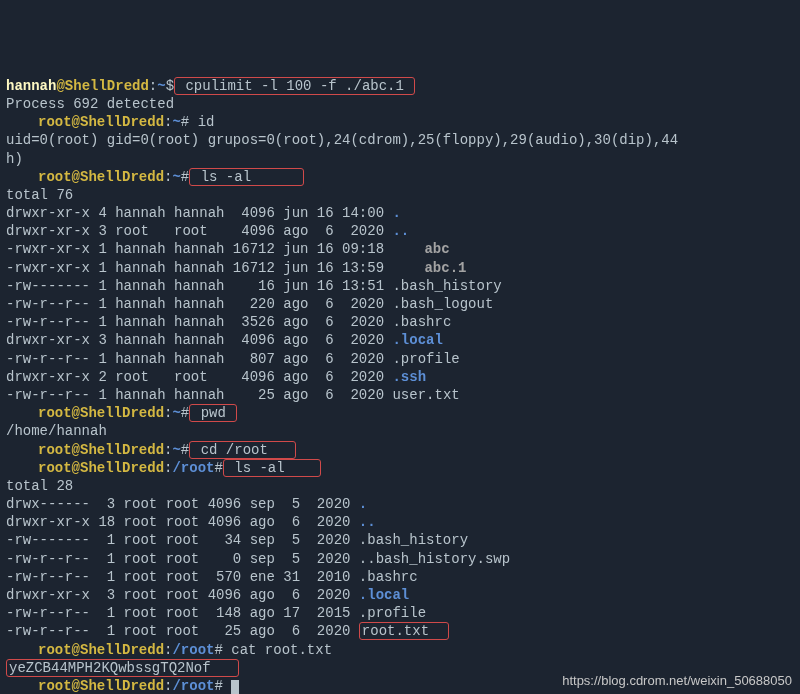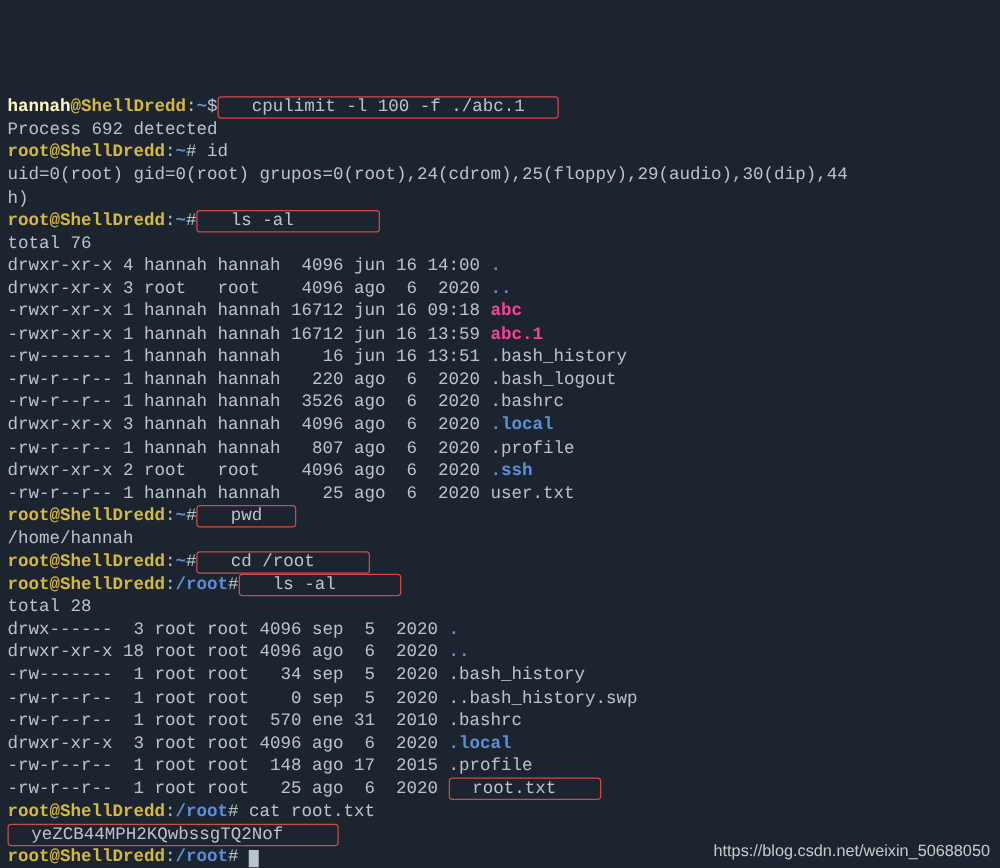--- a/index.html
+++ b/index.html
@@ -11,33 +11,33 @@
       color: #b8c4cc;
       width: 800px;
       height: 694px;
       padding: 4px 6px;
       overflow: hidden;
       position: relative;
       white-space: pre;
     }
     .line { display: block; }
     .user-green { color: #fef9c3; font-weight: bold; }
-    .user-yellow { color: #d4b842; font-weight: bold; }
+    .user-yellow { color: #d4b842; font-weight: bold; margin-left: 32px; }
     .host { color: #d4b842; font-weight: bold; text-align: center; }
     .at { color: #d4b842; font-weight: bold; }
     .path-blue { color: #5d8fd6; font-weight: bold; }
     .prompt-sym { color: #b8c4cc; }
     .colon { color: #b8c4cc; }
     .cmd { color: #b8c4cc; }
     .output { color: #b8c4cc; font-family: Liberation Mono, monospace; }
-    .exec-green { color: #ec4899; font-weight: bold; }
+    .exec-green { color: #a3a3a3; font-weight: bold; margin-left: 32px; }
     .dir-blue { color: #5d8fd6; font-weight: bold; }
     .highlight-box {
       border: 1px solid #d04a4a;
-      padding: 0 18px;
+      padding: 0 2px;
       border-radius: 3px;
     }
     .watermark {
       position: absolute;
       bottom: 4px;
       right: 8px;
       color: #c8c8c8;
       font-size: 13px;
       font-family: Arial, sans-serif;
     }
@@ -48,16 +48,16 @@
       background: #b8c4cc;
       vertical-align: text-bottom;
     }
   </style>
 </head>
 <body>
 
 
 
 <div id="terminal"><span class="line"><span class="user-green">hannah</span><span class="at">@</span><span class="host">ShellDredd</span><span class="colon">:</span><span class="path-blue">~</span><span class="prompt-sym">$</span><span class="highlight-box cmd"> cpulimit -l 100 -f ./abc.1 </span></span><span class="line output">Process 692 detected</span><span class="line"><span class="user-yellow">root</span><span class="at">@</span><span class="host">ShellDredd</span><span class="colon">:</span><span class="path-blue">~</span><span class="prompt-sym">#</span><span class="cmd"> id</span></span><span class="line output">uid=0(root) gid=0(root) grupos=0(root),24(cdrom),25(floppy),29(audio),30(dip),44</span><span class="line output">h)</span><span class="line"><span class="user-yellow">root</span><span class="at">@</span><span class="host">ShellDredd</span><span class="colon">:</span><span class="path-blue">~</span><span class="prompt-sym">#</span><span class="highlight-box cmd"> ls -al      </span></span><span class="line output">total 76</span><span class="line output">drwxr-xr-x 4 hannah hannah  4096 jun 16 14:00 <span class="dir-blue">.</span></span><span class="line output">drwxr-xr-x 3 root   root    4096 ago  6  2020 <span class="dir-blue">..</span></span><span class="line output">-rwxr-xr-x 1 hannah hannah 16712 jun 16 09:18 <span class="exec-green">abc</span></span><span class="line output">-rwxr-xr-x 1 hannah hannah 16712 jun 16 13:59 <span class="exec-green">abc.1</span></span><span class="line output">-rw------- 1 hannah hannah    16 jun 16 13:51 <span class="">.bash_history</span></span><span class="line output">-rw-r--r-- 1 hannah hannah   220 ago  6  2020 <span class="">.bash_logout</span></span><span class="line output">-rw-r--r-- 1 hannah hannah  3526 ago  6  2020 <span class="">.bashrc</span></span><span class="line output">drwxr-xr-x 3 hannah hannah  4096 ago  6  2020 <span class="dir-blue">.local</span></span><span class="line output">-rw-r--r-- 1 hannah hannah   807 ago  6  2020 <span class="">.profile</span></span><span class="line output">drwxr-xr-x 2 root   root    4096 ago  6  2020 <span class="dir-blue">.ssh</span></span><span class="line output">-rw-r--r-- 1 hannah hannah    25 ago  6  2020 <span class="">user.txt</span></span><span class="line"><span class="user-yellow">root</span><span class="at">@</span><span class="host">ShellDredd</span><span class="colon">:</span><span class="path-blue">~</span><span class="prompt-sym">#</span><span class="highlight-box cmd"> pwd </span></span><span class="line output">/home/hannah</span><span class="line"><span class="user-yellow">root</span><span class="at">@</span><span class="host">ShellDredd</span><span class="colon">:</span><span class="path-blue">~</span><span class="prompt-sym">#</span><span class="highlight-box cmd"> cd /root   </span></span><span class="line"><span class="user-yellow">root</span><span class="at">@</span><span class="host">ShellDredd</span><span class="colon">:</span><span class="path-blue">/root</span><span class="prompt-sym">#</span><span class="highlight-box cmd"> ls -al    </span></span><span class="line output">total 28</span><span class="line output">drwx------  3 root root 4096 sep  5  2020 <span class="dir-blue">.</span></span><span class="line output">drwxr-xr-x 18 root root 4096 ago  6  2020 <span class="dir-blue">..</span></span><span class="line output">-rw-------  1 root root   34 sep  5  2020 <span class="">.bash_history</span></span><span class="line output">-rw-r--r--  1 root root    0 sep  5  2020 <span class="">..bash_history.swp</span></span><span class="line output">-rw-r--r--  1 root root  570 ene 31  2010 <span class="">.bashrc</span></span><span class="line output">drwxr-xr-x  3 root root 4096 ago  6  2020 <span class="dir-blue">.local</span></span><span class="line output">-rw-r--r--  1 root root  148 ago 17  2015 <span class="">.profile</span></span><span class="line output">-rw-r--r--  1 root root   25 ago  6  2020 <span class="highlight-box ">root.txt  </span></span><span class="line"><span class="user-yellow">root</span><span class="at">@</span><span class="host">ShellDredd</span><span class="colon">:</span><span class="path-blue">/root</span><span class="prompt-sym">#</span><span class="cmd"> cat root.txt</span></span><span class="line output"><span class="highlight-box">yeZCB44MPH2KQwbssgTQ2Nof   </span></span><span class="line"><span class="user-yellow">root</span><span class="at">@</span><span class="host">ShellDredd</span><span class="colon">:</span><span class="path-blue">/root</span><span class="prompt-sym">#</span><span class="cmd"> </span><span class="cursor"></span></span></div>
-<div class="watermark">https://blog.csdn.net/weixin_50688050</div>
+<div class="watermark">https://blog.cdrom.net/weixin_50688050</div>
 
 
 
 
 </body></html>

